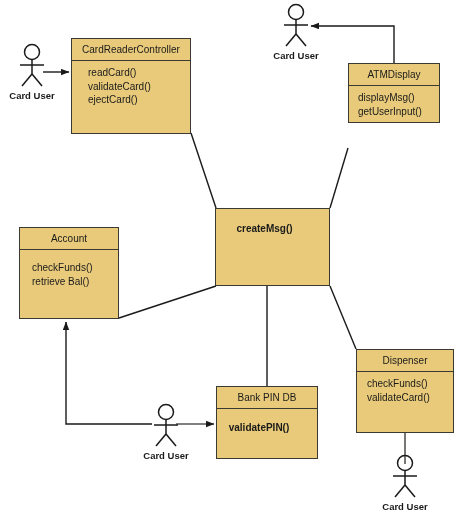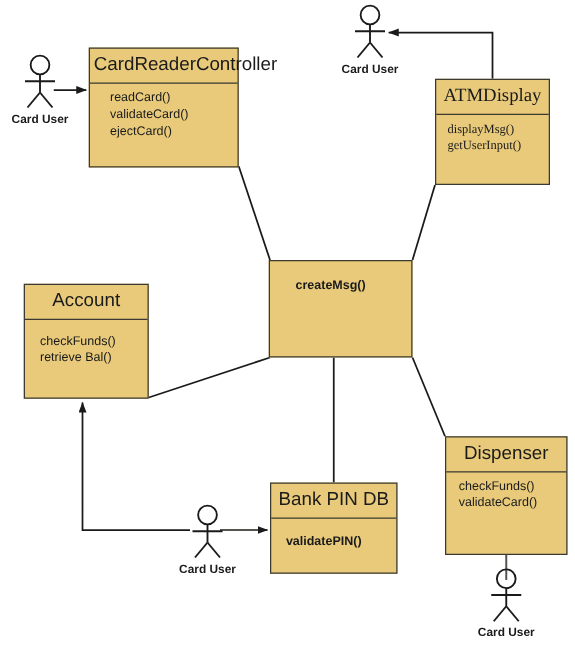--- a/index.html
+++ b/index.html
@@ -27,21 +27,21 @@
     position: absolute;
     box-sizing: border-box;
     background: #e8ca7a;
     border: 1.5px solid #3a3a32;
     display: flex;
     flex-direction: column;
     z-index: 5;
   }
   .uml-title {
     text-align: center;
-    font-size: 15px;
+    font-size: 10px;
     color: #1a1a1a;
     padding: 5px 3px 5px 3px;
     line-height: 1.1;
     border-bottom: 1.5px solid #3a3a32;
     white-space: nowrap;
   }
   .uml-ops {
     flex: 1;
     font-size: 10px;
     color: #1a1a1a;
@@ -105,21 +105,21 @@
 
   <div class="uml-class" style="left:71px; top:38px; width:120px; height:96px;">
     <div class="uml-title">CardReaderController</div>
     <div class="uml-ops">
       <div class="op-line">readCard()</div>
       <div class="op-line">validateCard()</div>
       <div class="op-line">ejectCard()</div>
     </div>
   </div>
 
-  <div class="uml-class" style="left:348px; top:63px; width:92px; height:85px;font-family:Liberation Serif, serif;">
+  <div class="uml-class" style="left:348px; top:63px; width:92px; height:60px;">
     <div class="uml-title">ATMDisplay</div>
     <div class="uml-ops" style="padding-left:9px;">
       <div class="op-line">displayMsg()</div>
       <div class="op-line">getUserInput()</div>
     </div>
   </div>
 
   <div class="uml-class" style="left:215px; top:208px; width:115px; height:78px;">
     <div class="uml-ops centered" style="padding-top:13px;">
       <div class="op-line">createMsg()</div>
@@ -134,21 +134,21 @@
     </div>
   </div>
 
   <div class="uml-class" style="left:216px; top:386px; width:102px; height:73px;">
     <div class="uml-title">Bank PIN DB</div>
     <div class="uml-ops centered" style="padding-top:12px;">
       <div class="op-line">validatePIN()</div>
     </div>
   </div>
 
-  <div class="uml-class" style="left:356px; top:349px; width:98px; height:95px;">
+  <div class="uml-class" style="left:356px; top:349px; width:98px; height:84px;">
     <div class="uml-title">Dispenser</div>
     <div class="uml-ops" style="padding-left:10px;">
       <div class="op-line">checkFunds()</div>
       <div class="op-line">validateCard()</div>
     </div>
   </div>
 
   <div class="actor" style="left:4px; top:43px;">
     <svg width="38" height="46" viewBox="0 0 38 46">
       <circle cx="19" cy="9" r="7.5" fill="none" stroke="#1a1a1a" stroke-width="1.5"></circle>

